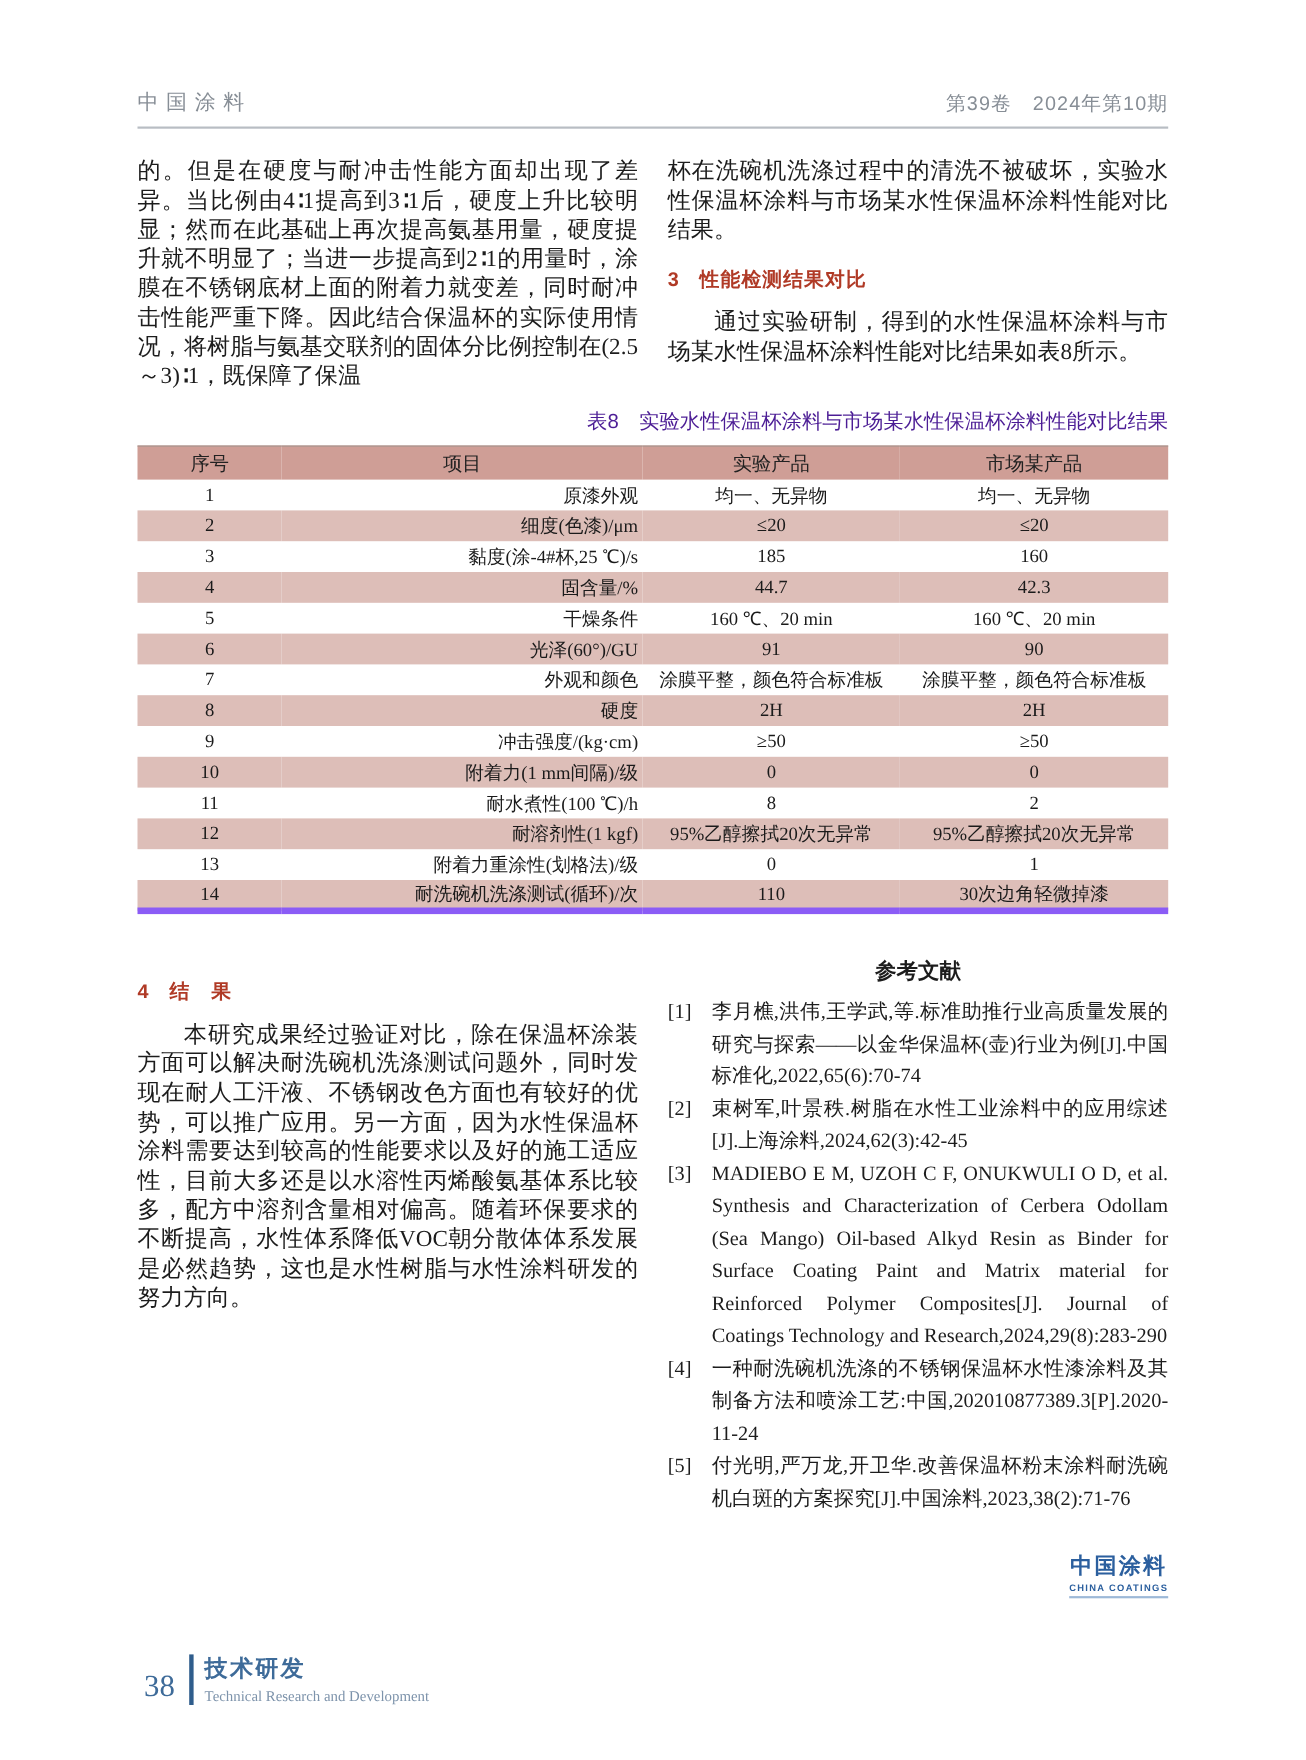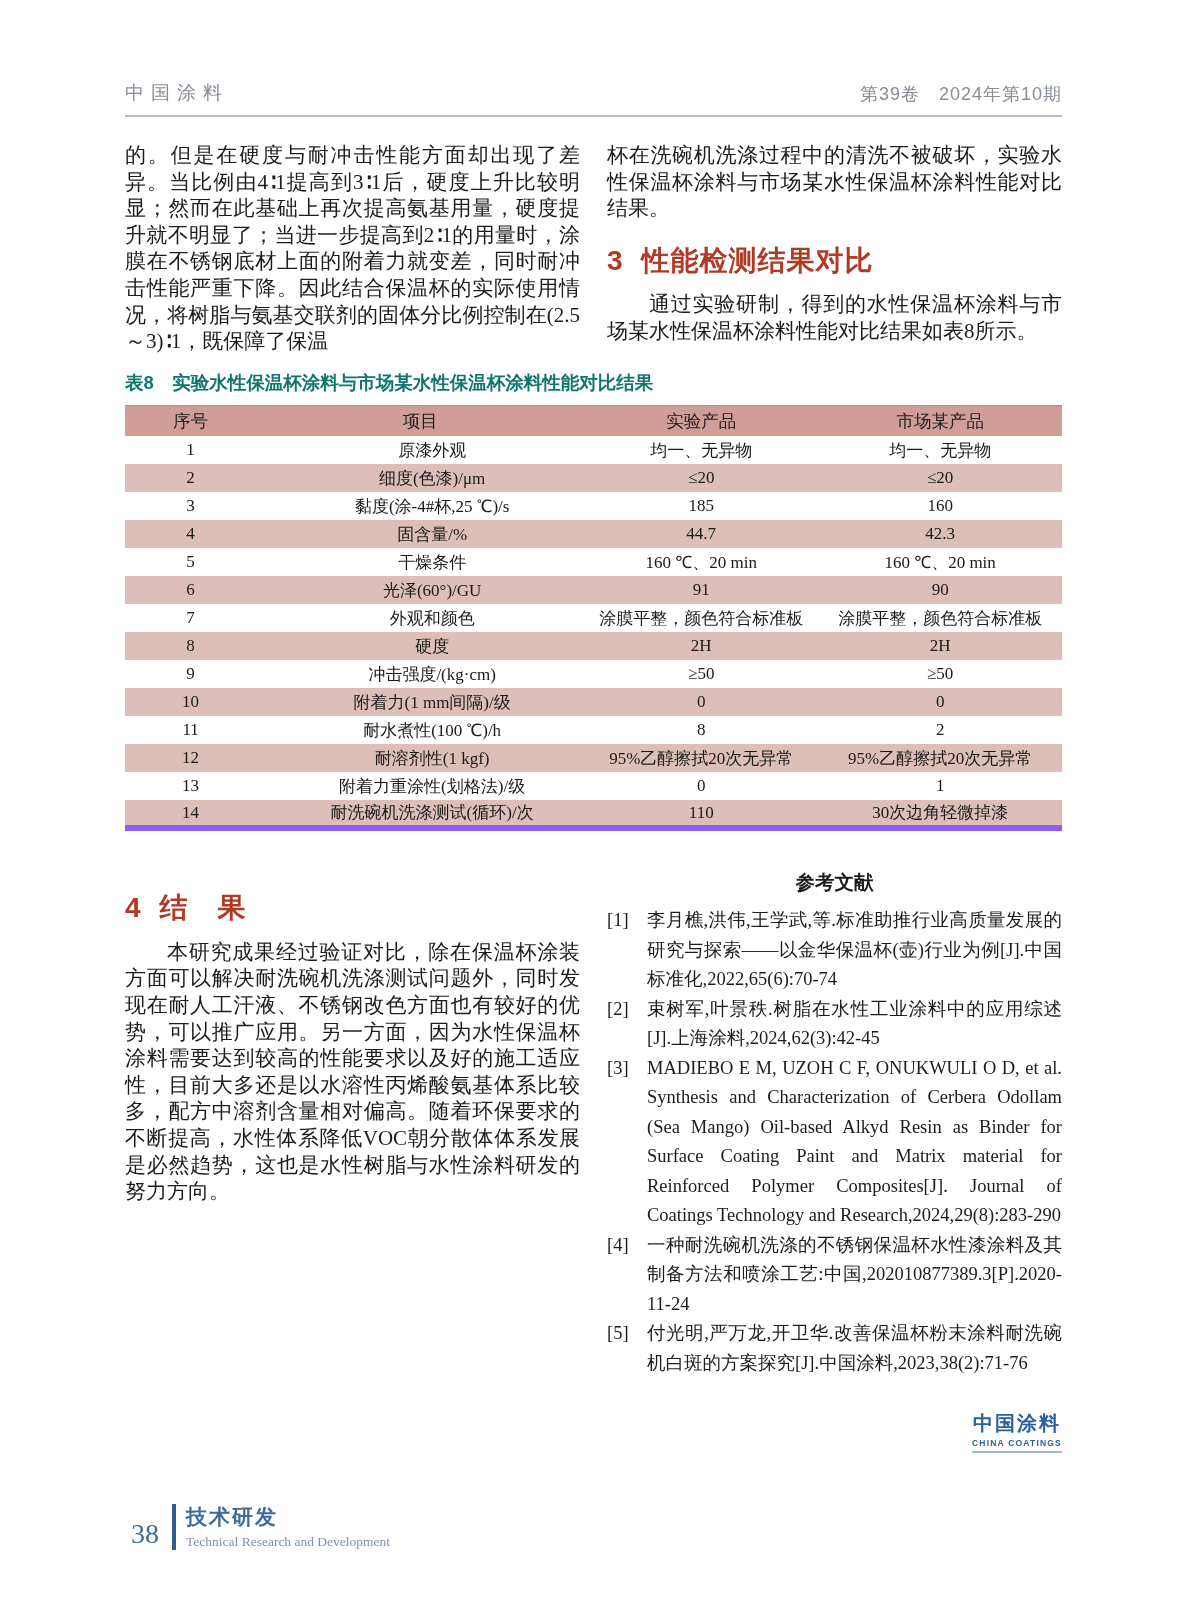--- a/index.html
+++ b/index.html
@@ -27,38 +27,38 @@
   
   .cols{display:flex; gap:27px;}
   .col{width:455px; flex:0 0 455px;}
   .intro-cols{margin-top:25px;}
   .lower-cols{margin-top:38px;}
 
   p.body{font-size:21px; line-height:26.6px; text-align:justify; text-justify:inter-ideograph;}
   .indent{text-indent:2em;}
 
   .section-heading{font-family:"Liberation Sans", sans-serif; font-weight:bold; color:var(--red);
-                   font-size:28px; line-height:1.2; margin:22px 0 14px 0; letter-spacing:1px;}
+                   font-size:18px; line-height:1.2; margin:22px 0 14px 0; letter-spacing:1px;}
   .section-heading .sec-num{margin-right:18px;}
 
   
   .table-block{margin-top:15px;}
-  .caption-zh{text-align:left; font-family:"Liberation Sans", sans-serif; font-weight:bold;
-              font-size:18.5px; color:#0f766e;}
+  .caption-zh{text-align:right; font-family:"Liberation Sans", sans-serif; font-weight:normal;
+              font-size:18.5px; color:#4c1d95;}
   .caption-en{text-align:center; font-family:"Liberation Serif", serif; font-weight:bold;
               font-size:17.5px; line-height:1.45; margin-top:5px;}
   table.perf{width:100%; border-collapse:collapse; table-layout:fixed; margin-top:10px;
              border-top:1px solid #a3948e; border-bottom:6px solid #8b5cf6;}
   table.perf th{background:var(--pink-dark); font-weight:normal; font-size:17.5px; height:31px; color:#222;}
   table.perf th:nth-child(1){width:14%;}
   table.perf th:nth-child(2){width:35%;}
   table.perf th:nth-child(3){width:25%;}
   table.perf th:nth-child(4){width:26%;}
   table.perf td{height:28px; font-size:17px; text-align:center; padding:0 4px; color:#1a1a1a;}
-  table.perf td:nth-child(2){text-align:center; padding-left:28px;}
+  table.perf td:nth-child(2){text-align:right; padding-left:28px;}
   table.perf tr.stripe td{background:var(--pink-light);}
 
   
   .ref-heading{text-align:center; font-family:"Liberation Sans", sans-serif; font-weight:bold;
                font-size:19.5px; margin-bottom:10px;}
   .ref-item{display:flex; font-size:18.5px; line-height:29.5px;}
   .ref-label{flex:0 0 40px;}
   .ref-text{flex:1; text-align:justify;}
   .ref-item.en .ref-text{font-family:"Liberation Serif", serif;}
 

